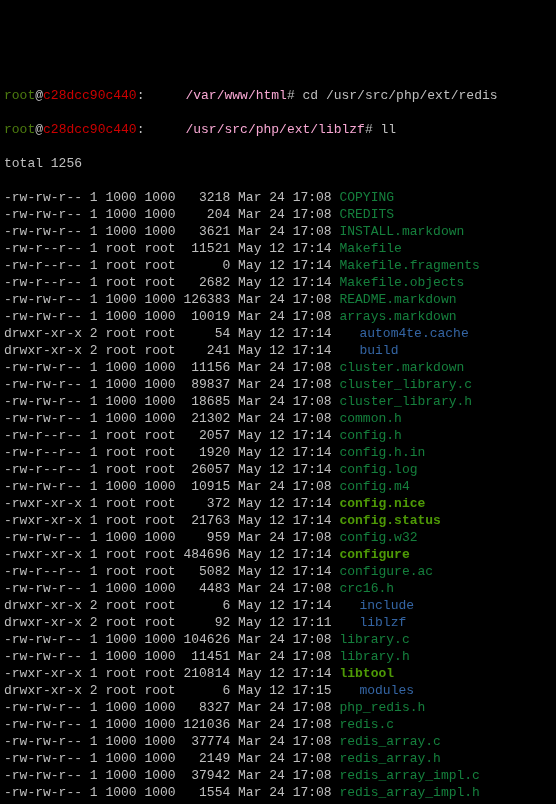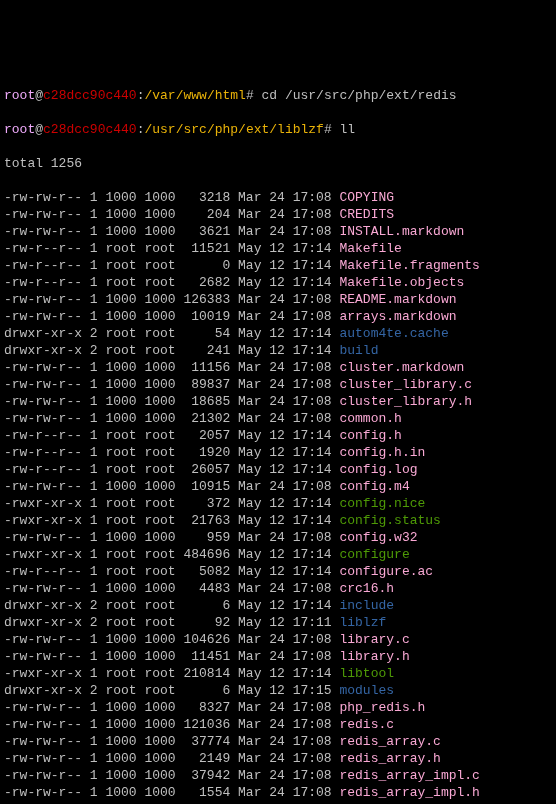--- a/index.html
+++ b/index.html
@@ -12,29 +12,29 @@
   }
   body {
     font-family: "Consolas", "Liberation Mono", "Courier New", monospace;
     font-size: 13px;
     line-height: 17px;
     color: #bfbfbf;
     white-space: pre;
     padding: 2px 4px;
     box-sizing: border-box;
   }
-  .prompt-user { color: #f0abfc; }
+  .prompt-user { color: #4d7c0f; }
   .prompt-host { color: #cd0000; }
   .prompt-sep  { color: #bfbfbf; }
-  .prompt-path { color: #eab308; }
+  .prompt-path { color: #f9a8d4; margin-left: 41px; }
   .prompt-hash { color: #bfbfbf; }
   .cmd { color: #bfbfbf; margin-top: 40px; }
-  .green { color: #4e9a06; }
-  .blue  { color: #3465a4; }
-  .file  { color: #f9a8d4; }
+  .green { color: #4e9a06; font-weight: bold; }
+  .blue  { color: #3465a4; margin-left: 20px; }
+  .file  { color: #15803d; }
   .row { display: block; }
 </style>
 </head>
 <body>
 
 
 
 
 <span class="row"><span class="prompt-user">root</span><span class="prompt-sep">@</span><span class="prompt-host">c28dcc90c440</span><span class="prompt-sep">:</span><span class="prompt-path">/var/www/html</span><span class="prompt-hash"># </span><span class="cmd">cd /usr/src/php/ext/redis</span></span>
 <span class="row"><span class="prompt-user">root</span><span class="prompt-sep">@</span><span class="prompt-host">c28dcc90c440</span><span class="prompt-sep">:</span><span class="prompt-path">/usr/src/php/ext/liblzf</span><span class="prompt-hash"># </span><span class="cmd">ll</span></span>

